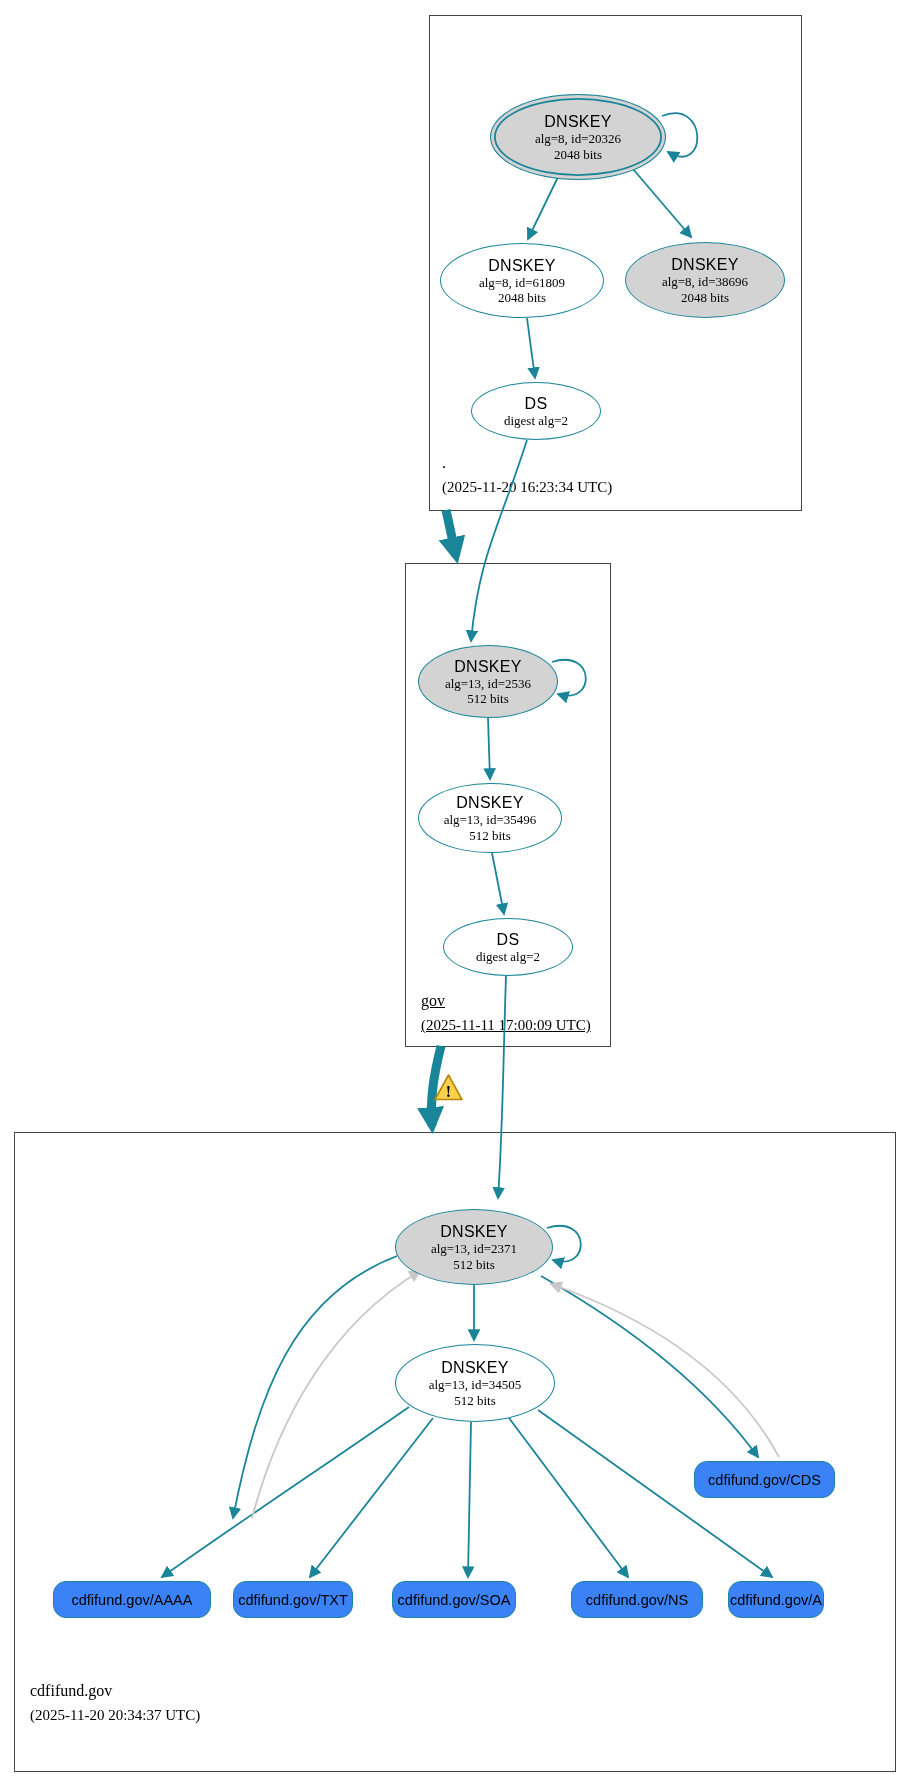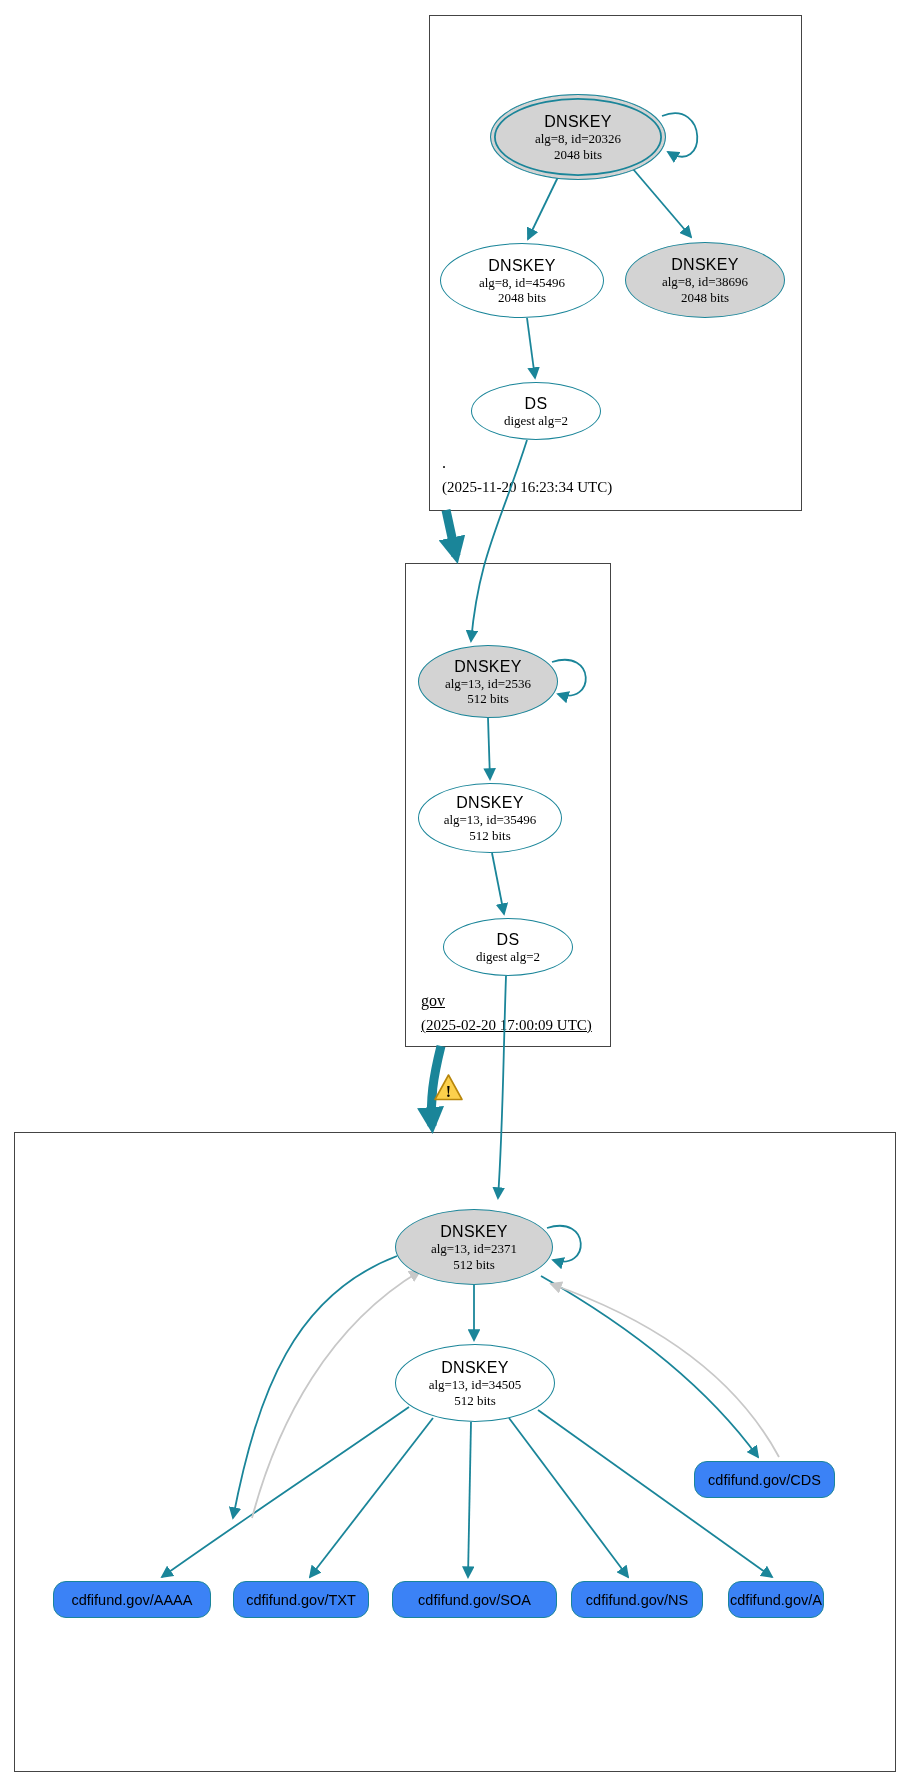--- a/index.html
+++ b/index.html
@@ -40,22 +40,22 @@
   #n-cdf-ksk{left:395px;top:1209px;width:158px;height:76px;}
   #n-cdf-zsk{left:395px;top:1344px;width:160px;height:78px;}
 
   
   .record{position:absolute;border:1.8px solid var(--edge-teal,#1a8599);border-radius:13px;
           background:#3b82f6;display:flex;align-items:center;justify-content:center;
           font-size:14.5px;color:#000;box-sizing:border-box;white-space:nowrap;}
   #r-cds{left:694px;top:1461px;width:141px;height:37px;}
   #r-cdnskey{left:96px;top:1522px;width:191px;height:37px;}
   #r-aaaa{left:53px;top:1581px;width:158px;height:37px;}
-  #r-txt{left:233px;top:1581px;width:136px;height:37px;}
-  #r-soa{left:392px;top:1581px;width:165px;height:37px;}
+  #r-txt{left:233px;top:1581px;width:120px;height:37px;}
+  #r-soa{left:392px;top:1581px;width:124px;height:37px;}
   #r-ns{left:571px;top:1581px;width:132px;height:37px;}
   #r-a{left:728px;top:1581px;width:96px;height:37px;}
 
   
   .e{fill:none;stroke:var(--edge-teal,#1a8599);stroke-width:1.8px;}
   .eg{fill:none;stroke:var(--edge-gray,#c8c8c8);stroke-width:1.8px;}
   .et{fill:none;stroke:var(--edge-teal,#1a8599);stroke-width:9px;}
   .warn-tri{fill:var(--warning-fill,#fcd04c);stroke:var(--warning-stroke,#b8860b);
             stroke-width:1.6px;stroke-linejoin:round;}
   .warn-txt{font-family:"Liberation Serif",serif;font-size:16px;font-weight:bold;fill:#000;}
@@ -68,21 +68,25 @@
   <div class="zone" id="zone-root"></div>
   <div class="zone" id="zone-gov"></div>
   <div class="zone" id="zone-cdfifund"></div>
 
   <div class="zlabel" id="zl-root">
     <div class="zn">.</div>
     <div class="zt">(2025-11-20 16:23:34 UTC)</div>
   </div>
   <div class="zlabel" id="zl-gov">
     <div class="zn">gov</div>
-    <div class="zt">(2025-02-20 17:00:09 UTC)</div>
+    <div class="zt">(2025-11-11 17:00:09 UTC)</div>
+  </div>
+  <div class="zlabel" id="zl-cdfifund">
+    <div class="zn">cdfifund.gov</div>
+    <div class="zt">(2025-11-20 20:34:37 UTC)</div>
   </div>
 
   <svg class="edges" viewBox="0 0 908 1784">
     <defs>
       <marker id="at" viewBox="0 0 10 10" refX="8.5" refY="5" markerWidth="7" markerHeight="7" orient="auto">
         <path d="M0,0 L10,5 L0,10 z" fill="#1a8599"></path>
       </marker>
       <marker id="ag" viewBox="0 0 10 10" refX="8.5" refY="5" markerWidth="7" markerHeight="7" orient="auto">
         <path d="M0,0 L10,5 L0,10 z" fill="#c8c8c8"></path>
       </marker>
@@ -122,21 +126,21 @@
     <path class="eg" d="M779,1457 C733,1372 648,1318 551,1284" marker-end="url(#ag)"></path>
   </svg>
 
   <div class="node gray double" id="n-root-ksk">
     <div class="t">DNSKEY</div>
     <div class="d">alg=8, id=20326</div>
     <div class="d">2048 bits</div>
   </div>
   <div class="node" id="n-root-zsk">
     <div class="t">DNSKEY</div>
-    <div class="d">alg=8, id=45496</div>
+    <div class="d">alg=8, id=61809</div>
     <div class="d">2048 bits</div>
   </div>
   <div class="node gray" id="n-root-ksk2">
     <div class="t">DNSKEY</div>
     <div class="d">alg=8, id=38696</div>
     <div class="d">2048 bits</div>
   </div>
   <div class="node" id="n-root-ds">
     <div class="t">DS</div>
     <div class="d">digest alg=2</div>

